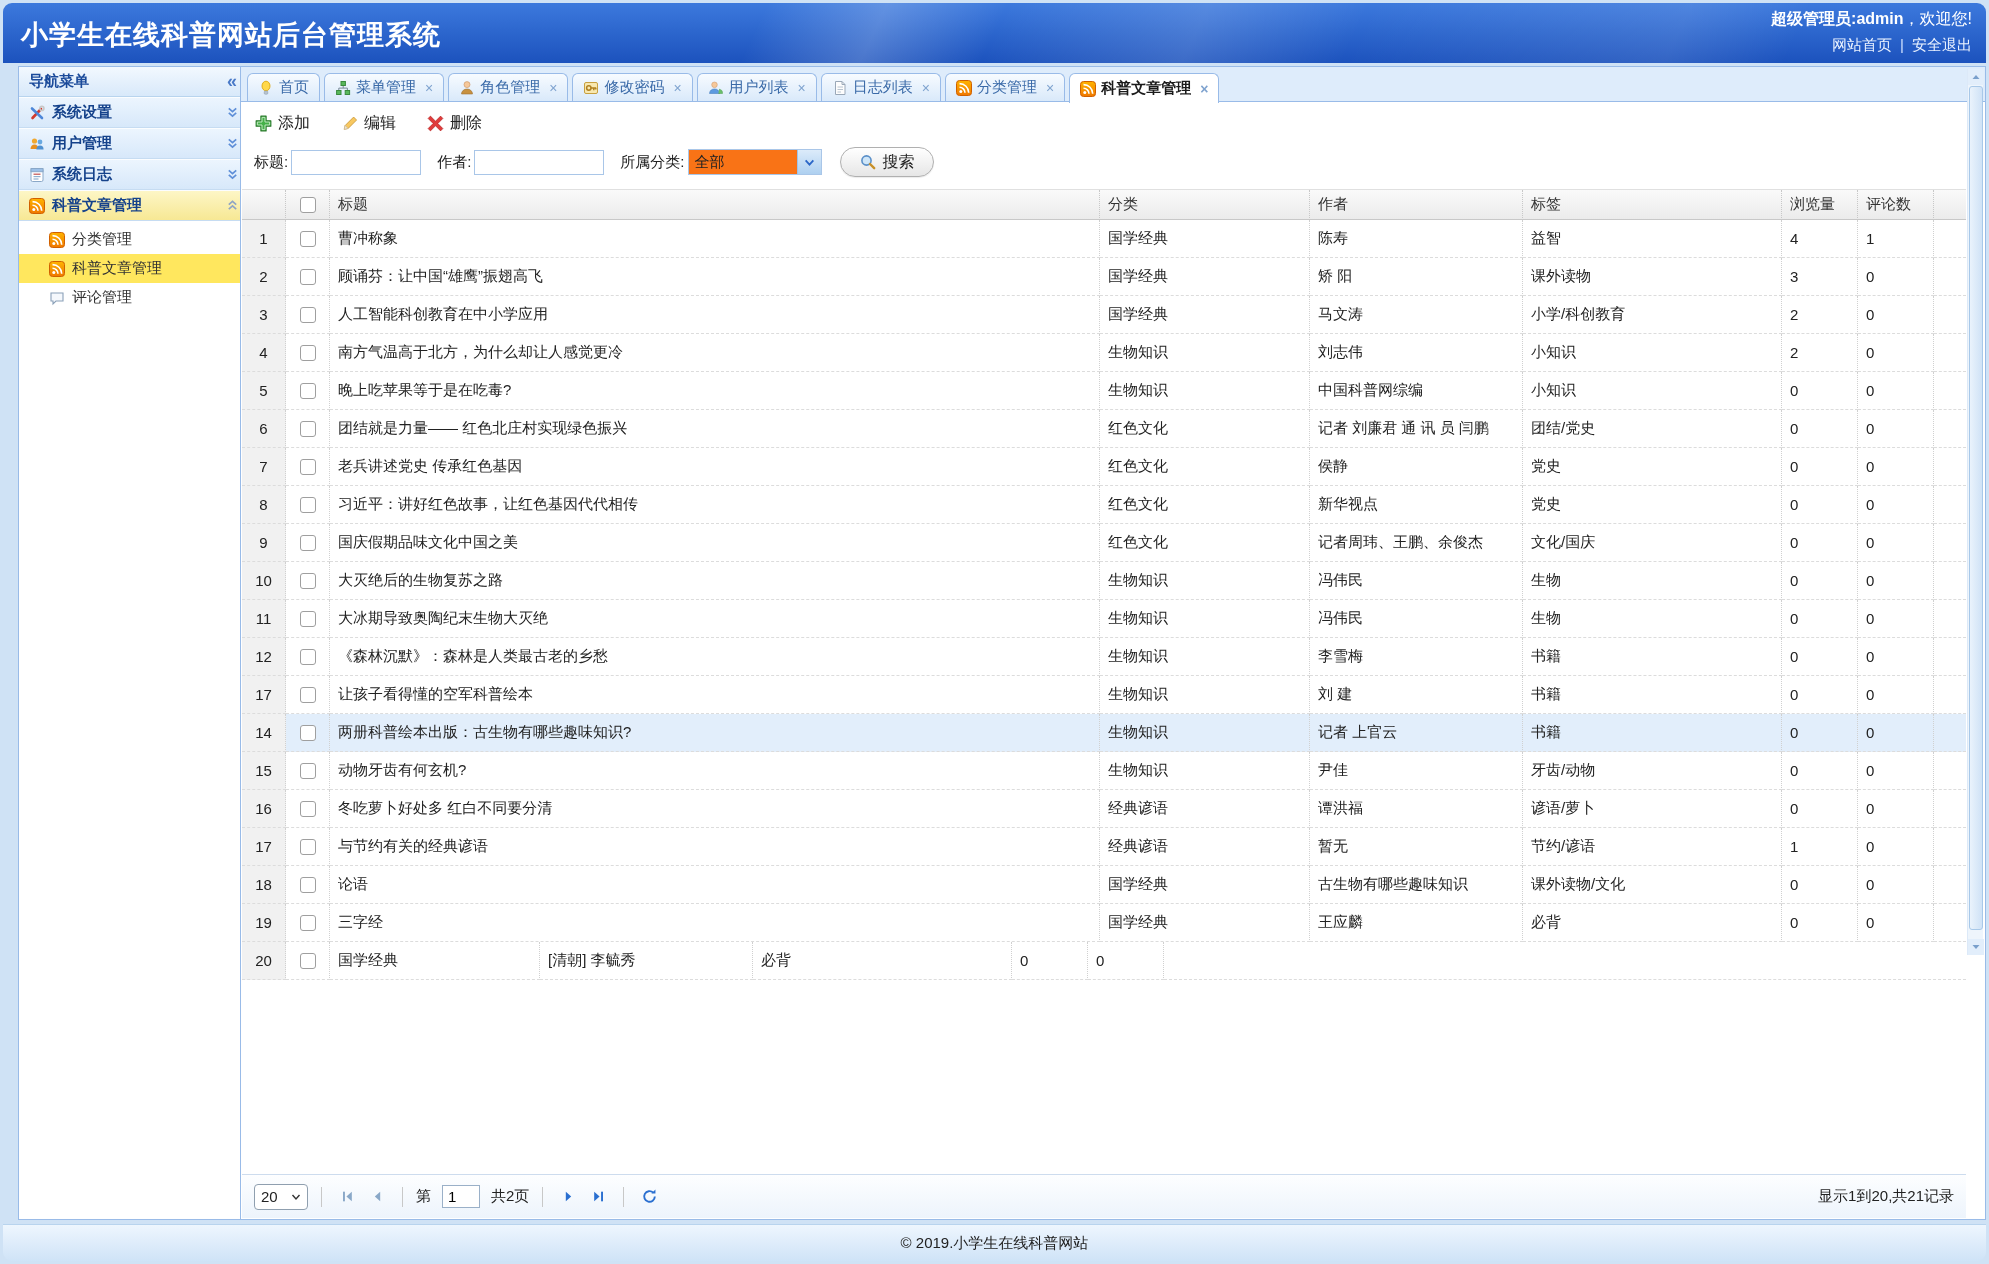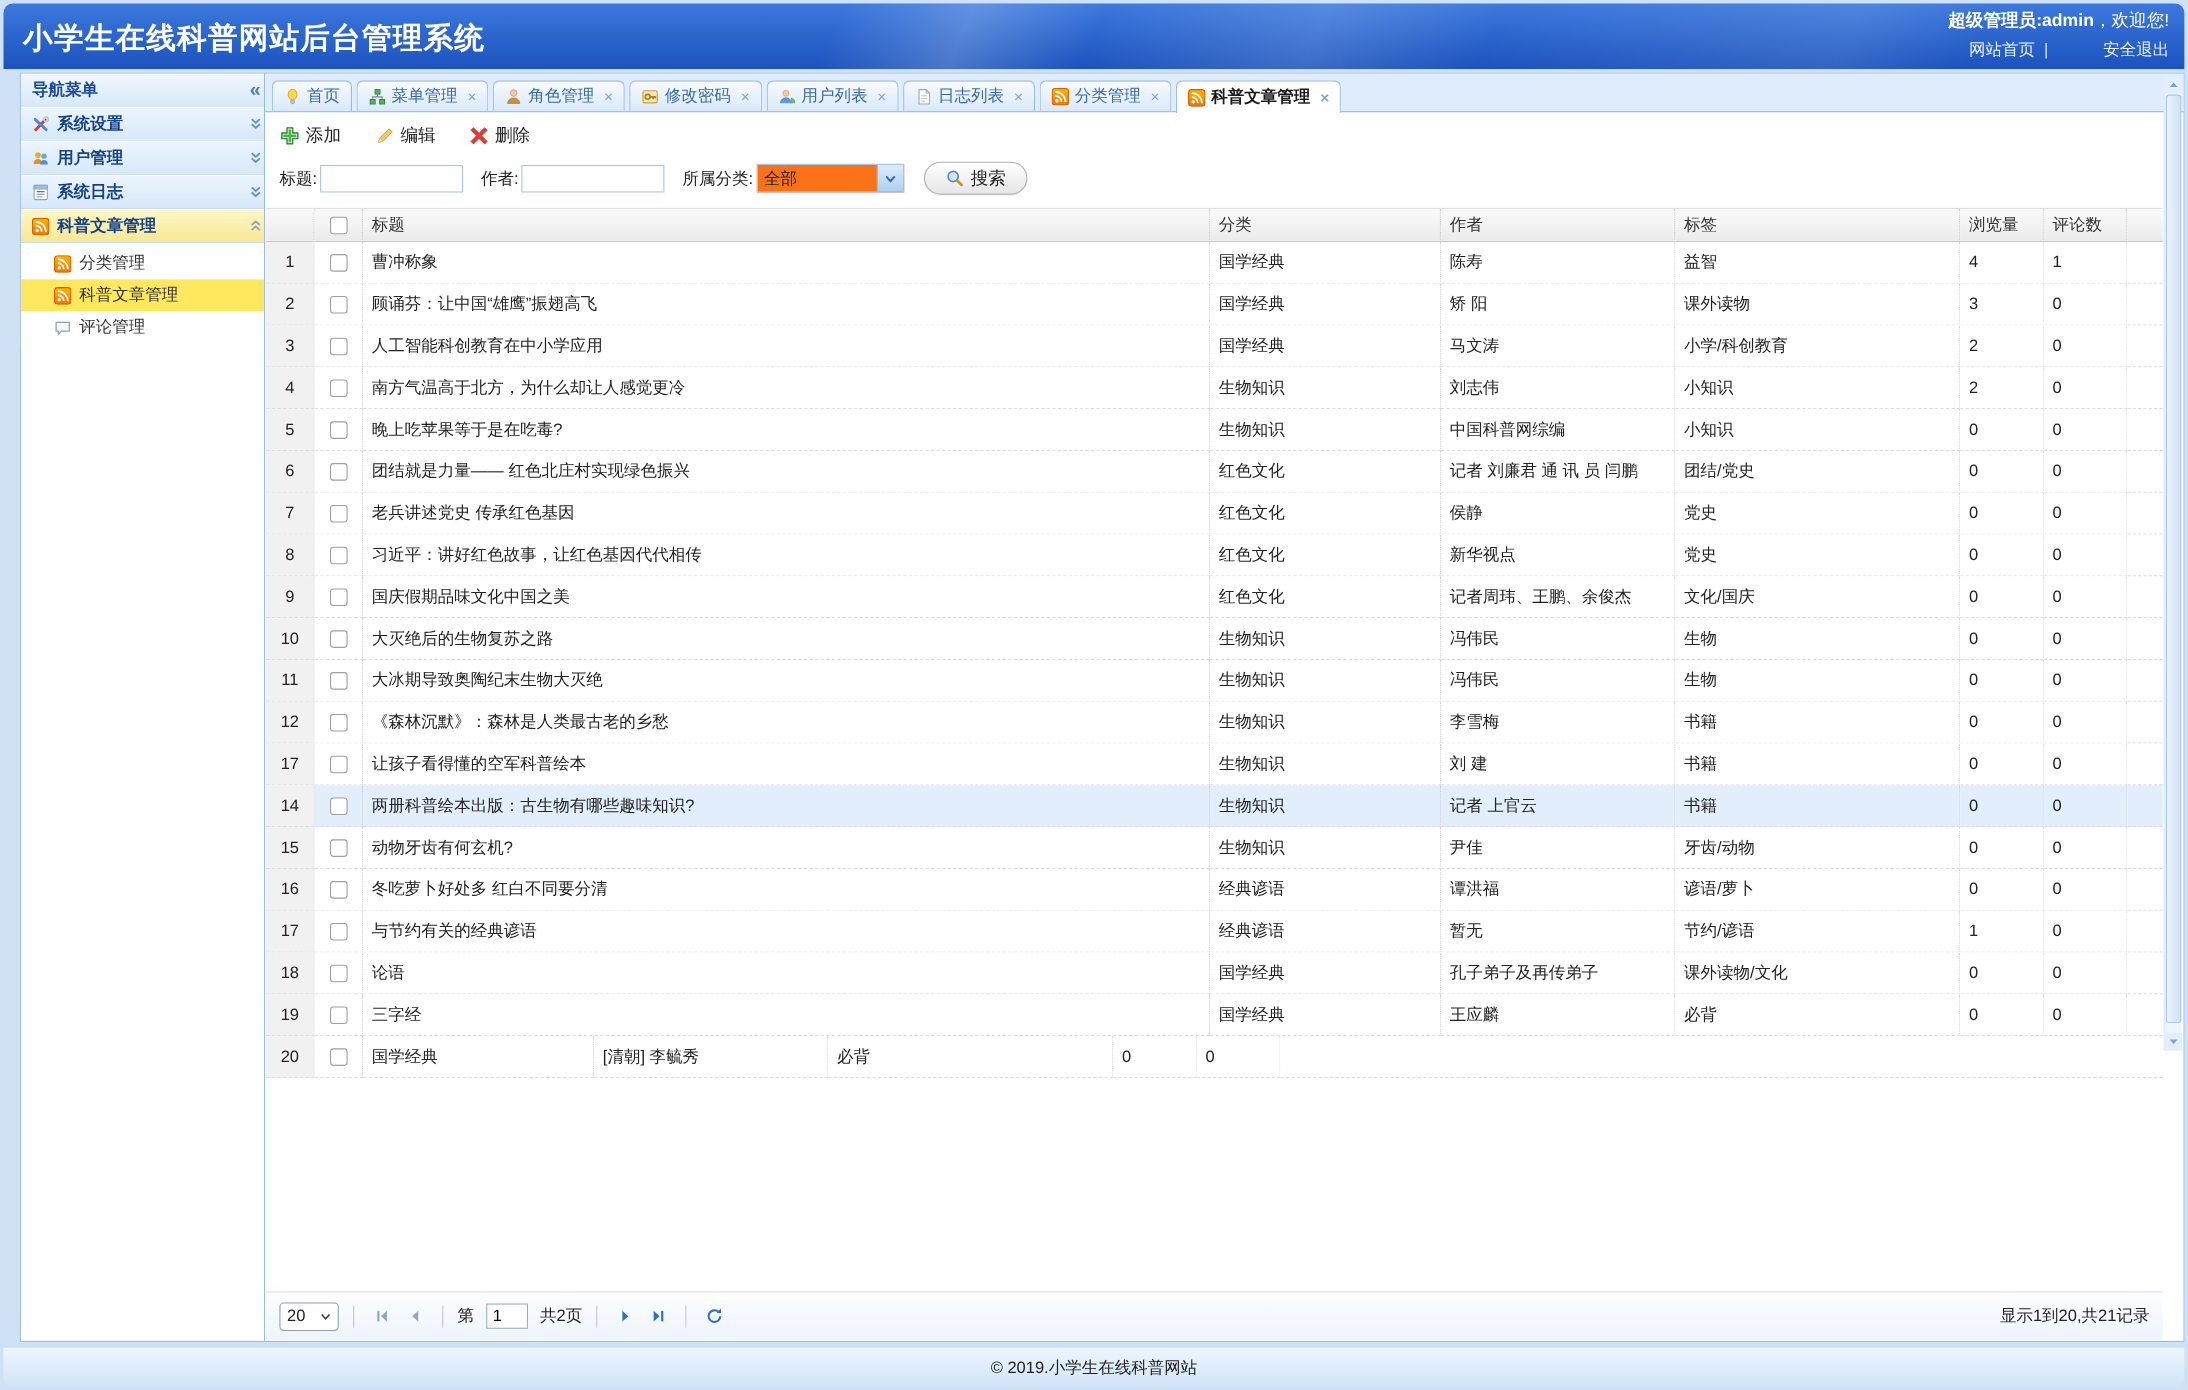--- a/index.html
+++ b/index.html
@@ -16,21 +16,21 @@
     border-radius:9px 9px 0 0;
     background:
       linear-gradient(115deg, rgba(255,255,255,0) 38%, rgba(255,255,255,.20) 44%, rgba(255,255,255,0) 50%, rgba(255,255,255,.14) 60%, rgba(255,255,255,0) 68%, rgba(255,255,255,.10) 84%, rgba(255,255,255,0) 90%),
       linear-gradient(180deg,#3c79dd,#1c52bd);
   }
   .header-title { position:absolute; left:18px; top:14px; font-size:27px; font-weight:bold; color:#fff; letter-spacing:1px; }
   .header-right { position:absolute; right:14px; top:6px; text-align:right; color:#fff; }
   .welcome-line { font-size:16px; }
   .welcome-line .bold { font-weight:bold; }
   .links-line { margin-top:6px; font-size:15px; color:#eaf2ff; }
-  .hlink { cursor:pointer;margin-left:42px; }
+  .hlink { cursor:pointer; }
   .links-line .sep { margin:0 8px; color:#cfe0ff; }
 
   
   .sidebar {
     position:absolute; left:3px; top:66px; width:230px; height:1154px;
     background:#fff; border:1px solid #99bbe8;margin-left:15px;
   }
   .side-head {
     height:30px; display:flex; align-items:center; justify-content:space-between;
     padding:0 10px; font-size:15px; font-weight:bold; color:#1a4a9a;
@@ -675,21 +675,21 @@
             <div class="c-com">0</div>
             <div class="c-fill"></div>
           </div>
           <div class="t-row">
             <div class="c-num">18</div>
             <div class="c-chk">
               <span class="cbox"></span>
             </div>
             <div class="c-title">论语</div>
             <div class="c-cat">国学经典</div>
-            <div class="c-auth">孔子弟子及再传弟子</div>
+            <div class="c-auth">古生物有哪些趣味知识</div>
             <div class="c-tags">课外读物/文化</div>
             <div class="c-views">0</div>
             <div class="c-com">0</div>
             <div class="c-fill"></div>
           </div>
           <div class="t-row">
             <div class="c-num">19</div>
             <div class="c-chk">
               <span class="cbox"></span>
             </div>

